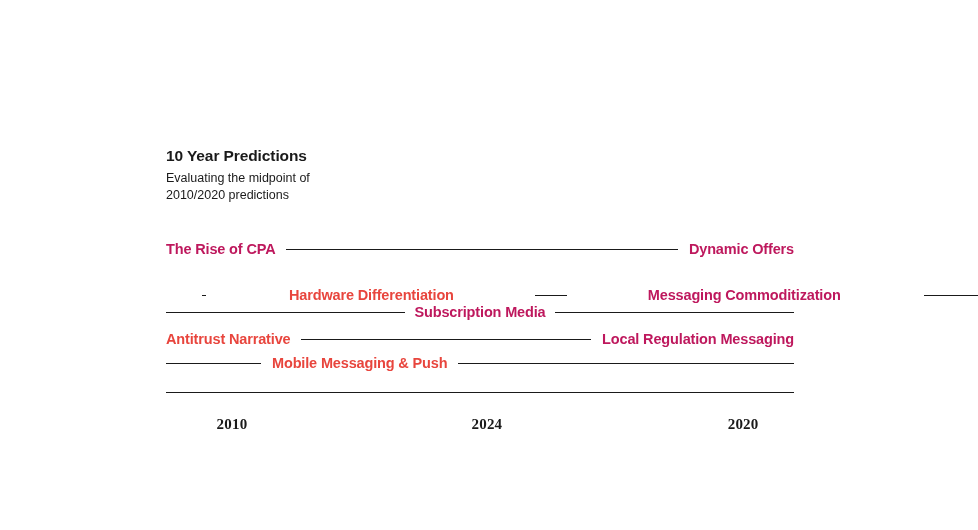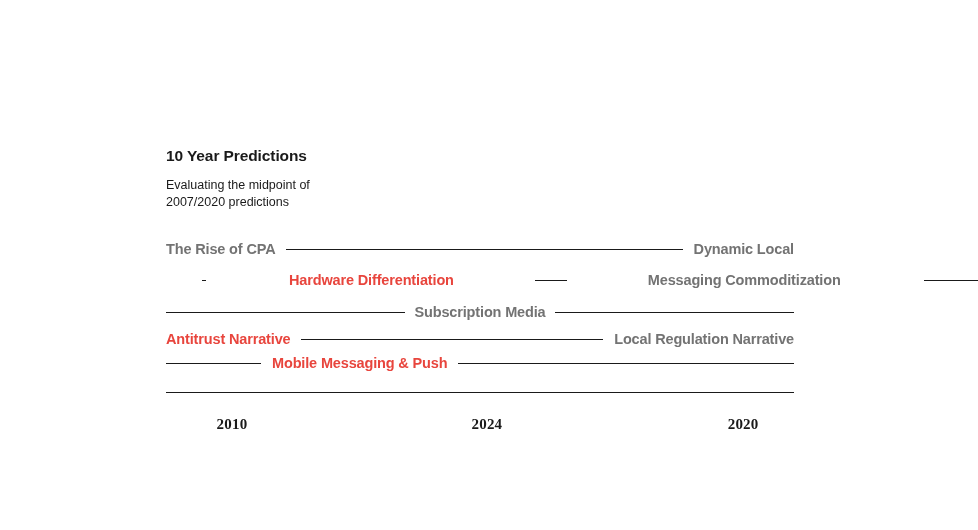--- a/index.html
+++ b/index.html
@@ -37,21 +37,21 @@
     color: #1a1a1a;
     letter-spacing: -0.1px;
     line-height: 1.25;
     margin: 0;
   }
   .chart-subtitle {
     font-size: 12.5px;
     font-weight: normal;
     color: #1a1a1a;
     line-height: 1.32;
-    margin: 12px 0 0 0;
+    margin: 5px 0 0 0;
     max-width: 175px;
   }
   .chart-subtitle .sub-line {
     display: block;
   }
 
   
   .rows-area {
     position: absolute;
     left: 166px;
@@ -66,21 +66,21 @@
     width: 628px;
     height: 22px;
     display: flex;
     align-items: center;
     white-space: nowrap;
   }
 
   .row-label {
     font-size: 14.5px;
     font-weight: bold;
-    color: #737373;
+    color: #be185d;
     line-height: 1;
     letter-spacing: -0.15px;
     flex: 0 0 auto;
   }
   .row-label.accent {
     color: #e8453d;
   }
 
   .row-rule {
     flex: 1 1 auto;
@@ -127,35 +127,35 @@
 </style>
 </head>
 <body>
 
 <div id="chart-root">
 
   <div class="title-block">
     <div class="chart-title">10 Year Predictions</div>
     <div class="chart-subtitle">
       <span class="sub-line">Evaluating the midpoint of</span>
-      <span class="sub-line">2007/2020 predictions</span>
+      <span class="sub-line">2010/2020 predictions</span>
     </div>
   </div>
 
   <div class="rows-area">
 
     <div class="timeline-row" style="top:0px;">
       <span class="row-label">The Rise of CPA</span>
       <span class="gap-md"></span>
       <span class="row-rule"></span>
       <span class="gap-md"></span>
-      <span class="row-label">Dynamic Local</span>
-    </div>
-
-    <div class="timeline-row" style="top:31px;gap:36px;">
+      <span class="row-label">Dynamic Offers</span>
+    </div>
+
+    <div class="timeline-row" style="top:46px;gap:36px;">
       <span class="pad-left" style="flex:0 0 0px;"></span>
       <span class="row-rule" style="flex:1 1 0;"></span>
       <span class="gap-md"></span>
       <span class="row-label accent">Hardware Differentiation</span>
       <span class="gap-sm"></span>
       <span class="row-rule seg-short" style="flex:0 0 32px;"></span>
       <span class="gap-sm"></span>
       <span class="row-label">Messaging Commoditization</span>
       <span class="gap-md"></span>
       <span class="row-rule" style="flex:0 0 62px;"></span>
@@ -167,21 +167,21 @@
       <span class="row-label">Subscription Media</span>
       <span class="gap-sm"></span>
       <span class="row-rule" style="flex:1 1 0;"></span>
     </div>
 
     <div class="timeline-row" style="top:90px;">
       <span class="row-label accent">Antitrust Narrative</span>
       <span class="gap-md"></span>
       <span class="row-rule"></span>
       <span class="gap-md"></span>
-      <span class="row-label">Local Regulation Narrative</span>
+      <span class="row-label">Local Regulation Messaging</span>
     </div>
 
     <div class="timeline-row" style="top:114px;">
       <span class="row-rule" style="flex:0 0 95px;"></span>
       <span class="gap-md"></span>
       <span class="row-label accent">Mobile Messaging &amp; Push</span>
       <span class="gap-md"></span>
       <span class="row-rule" style="flex:1 1 0;"></span>
     </div>
 

